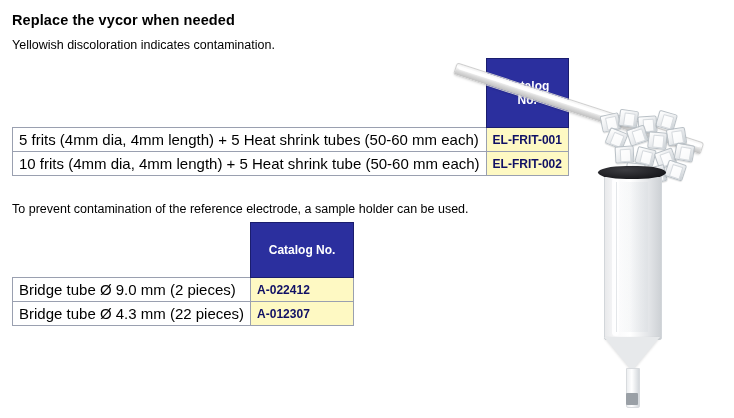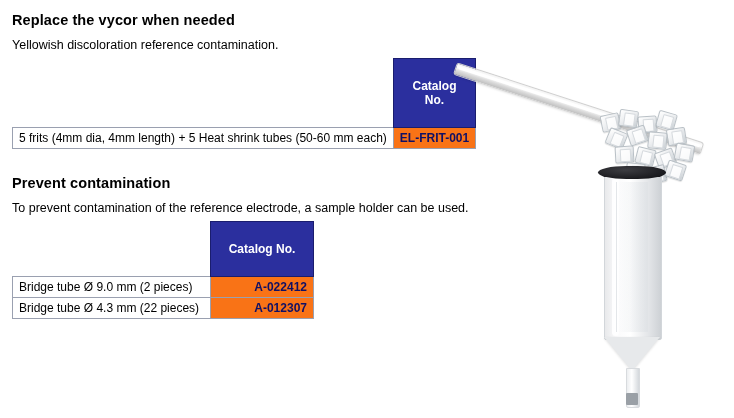--- a/index.html
+++ b/index.html
@@ -47,39 +47,39 @@
     margin-top: 6px;
     font-size: 11px;
   }
   table.cat-table td, table.cat-table th {
     border: 1px solid #9aa0b0;
     padding: 3px 6px;
     vertical-align: middle;
     background: #ffffff;
   }
   table.cat-table td.desc {
-    font-size: 12px;
+    font-size: 15px;
     color: #000;
     white-space: nowrap;
   }
   table.cat-table th.cat-head {
     background: #2b2f9e;
     color: #ffffff;
     font-weight: bold;
     font-size: 12px;
     text-align: center;
     border: 1px solid #1a1d6e;
     padding: 20px 10px;
   }
   table.cat-table td.cat-val {
-    background: #f97316;
+    background: #fef9c3;
     color: #101065;
     font-weight: bold;
     font-size: 12px;
-    text-align: right;
+    text-align: left;
     white-space: nowrap;
   }
   table.cat-table td.empty-head {
     border: none;
     background: transparent;
   }
 
   
   .t1 td.desc { width: 345px; }
   .t1 .cat-val, .t1 .cat-head { width: 95px; }
@@ -210,38 +210,41 @@
   }
 </style>
 </head>
 <body>
 
 <div class="page">
 
   <div class="left-col">
 
     <h2 class="section-title">Replace the vycor when needed</h2>
-    <p class="section-line">Yellowish discoloration reference contamination.</p>
+    <p class="section-line">Yellowish discoloration indicates contamination.</p>
 
     <table class="cat-table t1">
       <tbody>
           <tr>
         <td class="empty-head"></td>
         <th class="cat-head">Catalog No.</th>
       </tr>
       <tr>
         <td class="desc">5 frits (4mm dia, 4mm length) + 5 Heat shrink tubes (50-60 mm each)</td>
         <td class="cat-val">EL-FRIT-001</td>
       </tr>
+      <tr>
+        <td class="desc">10 frits (4mm dia, 4mm length) + 5 Heat shrink tube (50-60 mm each)</td>
+        <td class="cat-val">EL-FRIT-002</td>
+      </tr>
     </tbody>
       </table>
 
     <div class="spacer-md"></div>
 
-    <h2 class="section-title">Prevent contamination</h2>
     <p class="section-line">To prevent contamination of the reference electrode, a sample holder can be used.</p>
 
     <table class="cat-table t2">
       <tbody>
           <tr>
         <td class="empty-head"></td>
         <th class="cat-head">Catalog No.</th>
       </tr>
       <tr>
         <td class="desc">Bridge tube Ø 9.0 mm (2 pieces)</td>

